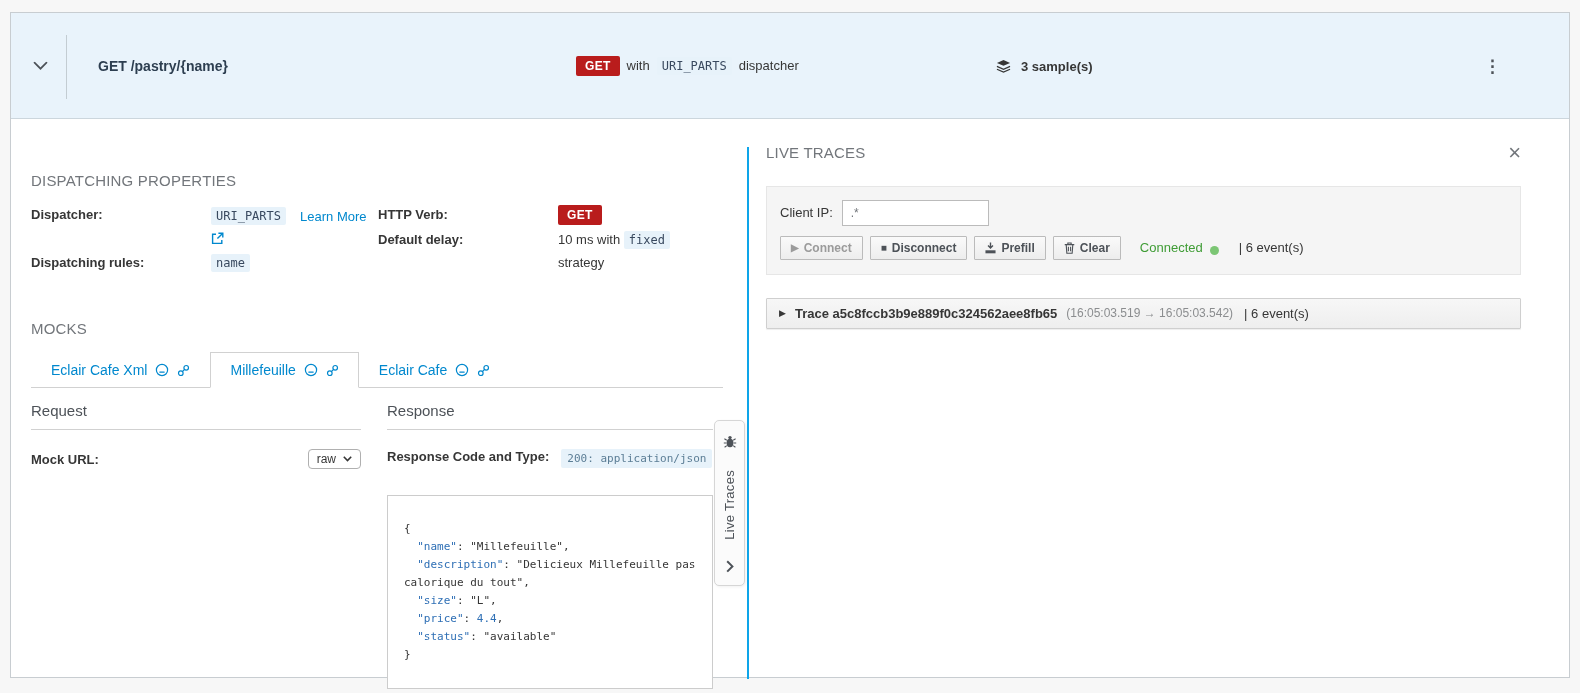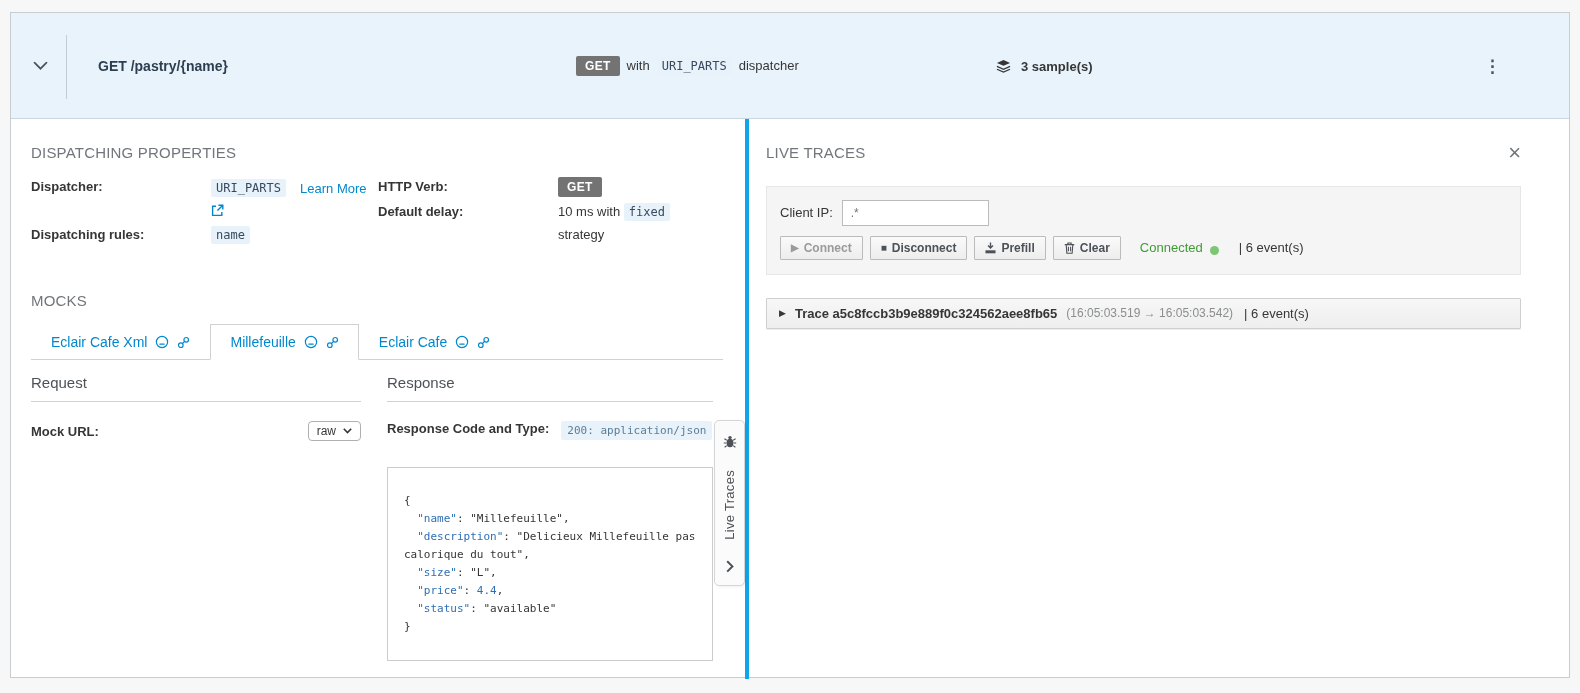--- a/index.html
+++ b/index.html
@@ -24,32 +24,32 @@
     position: relative;
     height: 106px;
     background: #e9f3fb;
     border-bottom: 1px solid #ccd6dd;
   }
   .hdr-chevron { position:absolute; left:22px; top:50%; transform:translateY(-50%); cursor:pointer; line-height:0; }
   .hdr-divider { position:absolute; left:55px; top:22px; height:64px; width:1px; background:#c3ccd2; }
   .hdr-title { position:absolute; left:87px; top:50%; transform:translateY(-50%); font-weight:bold; font-size:14px; color:#2d3e50; }
   .hdr-badges { position:absolute; left:565px; top:50%; transform:translateY(-50%); display:flex; align-items:center; gap:7px; font-size:13px; }
   .method-badge {
-    background:#737373; color:#fff; font-weight:bold; font-size:12px;
+    background:#b91c1c; color:#fff; font-weight:bold; font-size:12px;
     padding:3px 9px; border-radius:2px; letter-spacing:0.3px;
   }
   .code-chip {
     font-family:"DejaVu Sans Mono","Liberation Mono",monospace;
     font-size:12px; background:#e7f2fa; color:#39495f; padding:2px 5px; border-radius:2px;
   }
   .hdr-samples { position:absolute; left:985px; top:50%; transform:translateY(-50%); display:flex; align-items:center; gap:10px; font-weight:bold; font-size:13px; }
   .hdr-kebab { position:absolute; right:68px; top:50%; transform:translateY(-50%); font-size:17px; font-weight:bold; color:#4d5258; cursor:pointer; line-height:1; }
   
   .main { display:flex; height:560px; position:relative; }
-  .left-col { width:738px; border-right:4px solid #0ea5e9; padding:25px 28px 0 20px; position:relative; }
+  .left-col { width:738px; border-right:2px solid #0ea5e9; padding:25px 28px 0 20px; position:relative;margin-top:28px; }
   .right-col { flex:1; padding:25px 48px 0 17px; position:relative; }
   .section-title { font-size:15px; color:#72767b; letter-spacing:0.2px; }
   
   .dispatch-grid {
     margin-top:18px;
     display:grid;
     grid-template-columns: 180px 167px 180px 1fr;
     row-gap:7px;
     align-items:start;
     font-size:13px;

